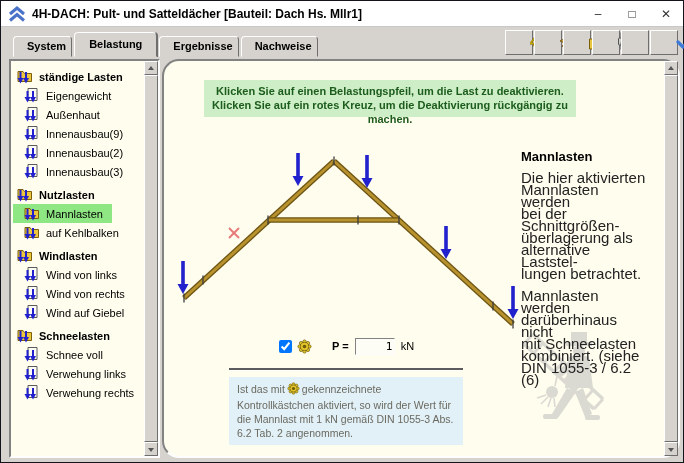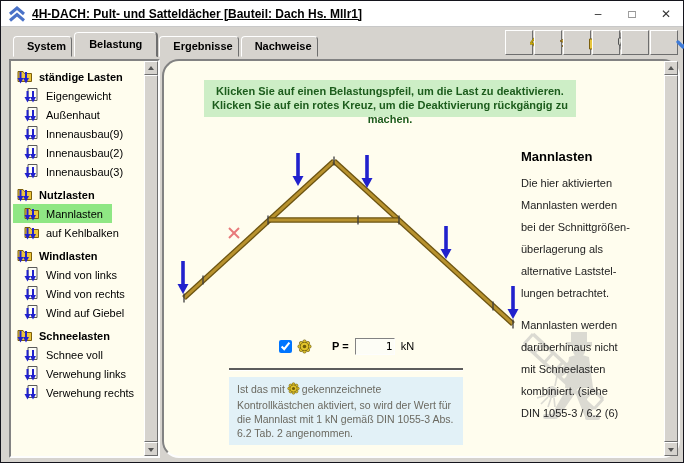--- a/index.html
+++ b/index.html
@@ -4,21 +4,21 @@
 <style>
   * { box-sizing: border-box; margin: 0; padding: 0; }
   html,body { width:684px; height:463px; overflow:hidden; }
   body { font-family:"Liberation Sans", sans-serif; background:#d6d3ce; }
   .window { position:relative; width:684px; height:463px; border:1px solid #14141c; background:#d6d3ce; }
 
   
   .titlebar { position:absolute; top:0; left:0; right:0; height:26px; background:#ffffff;
               display:flex; align-items:center; border-bottom:1px solid #c8c8c8; }
   .titlebar .app-icon { margin:0 6px 0 7px; display:flex; }
-  .title-text { font-size:12px; font-weight:bold; color:#000; white-space:nowrap;text-decoration:underline; }
+  .title-text { font-size:12px; font-weight:bold; color:#000; white-space:nowrap; }
   .win-controls { margin-left:auto; display:flex; height:100%; }
   .win-btn { width:34px; height:100%; display:flex; align-items:center; justify-content:center;
              font-size:12px; color:#333; }
 
   
   .tabbar { position:absolute; top:27px; left:0; right:0; height:29px; background:#d6d3ce; }
   .tabs { position:absolute; left:12px; bottom:0; display:flex; align-items:flex-end; }
   .tab { font-size:11px; font-weight:bold; color:#000; background:#d6d3ce;
          border:1px solid; border-color:#ffffff #6e6e6e transparent #ffffff;
          border-radius:4px 4px 0 0; padding:3px 5px 4px 13px; margin-right:2px; }
@@ -57,21 +57,21 @@
   .tree-row .ticon { display:flex; margin-right:5px; }
 
   
   .main-inner { position:absolute; left:0; top:0; right:14px; bottom:0; overflow:hidden; }
   .green-hint { position:absolute; left:40px; top:19px; width:372px; height:37px;
                 background:#cdeec6; color:#1c5c1c; font-size:11px; font-weight:bold;
                 line-height:14px; text-align:center; white-space:pre-line; padding-top:4px; }
   .diagram-svg { position:absolute; left:0; top:0; }
   .info-block { position:absolute; left:357px; top:88px; width:128px; }
   .info-title { font-size:13px; font-weight:bold; color:#000; margin-bottom:8px; }
-  .info-para { font-size:11px; line-height:22px; color:#222; white-space:pre-line; margin-bottom:10px; }
+  .info-para { font-size:15px; line-height:12px; color:#222; white-space:pre-line; margin-bottom:10px; }
   .input-row { position:absolute; left:115px; top:276px; height:18px; display:flex; align-items:center; }
   .input-row input[type=checkbox] { width:13px; height:13px; margin:0; }
   .input-row .gear { margin:0 4px 0 5px; display:flex; }
   .p-label { font-size:11px; font-weight:bold; margin:0 6px 0 16px; }
   .val-input { width:40px; height:17px; border:1px solid; border-color:#828282 #fdfdfd #fdfdfd #828282;
                background:#fdfdf6; font-family:"DejaVu Sans Mono", monospace; font-size:11px;
                text-align:center; letter-spacing:1px;padding-left:30px; }
   .unit { font-size:11px; margin-left:6px; }
   .separator { position:absolute; left:65px; top:307px; width:234px; height:3px;
                border-top:2px solid #5c5c5c; border-bottom:1px solid #fff; }

